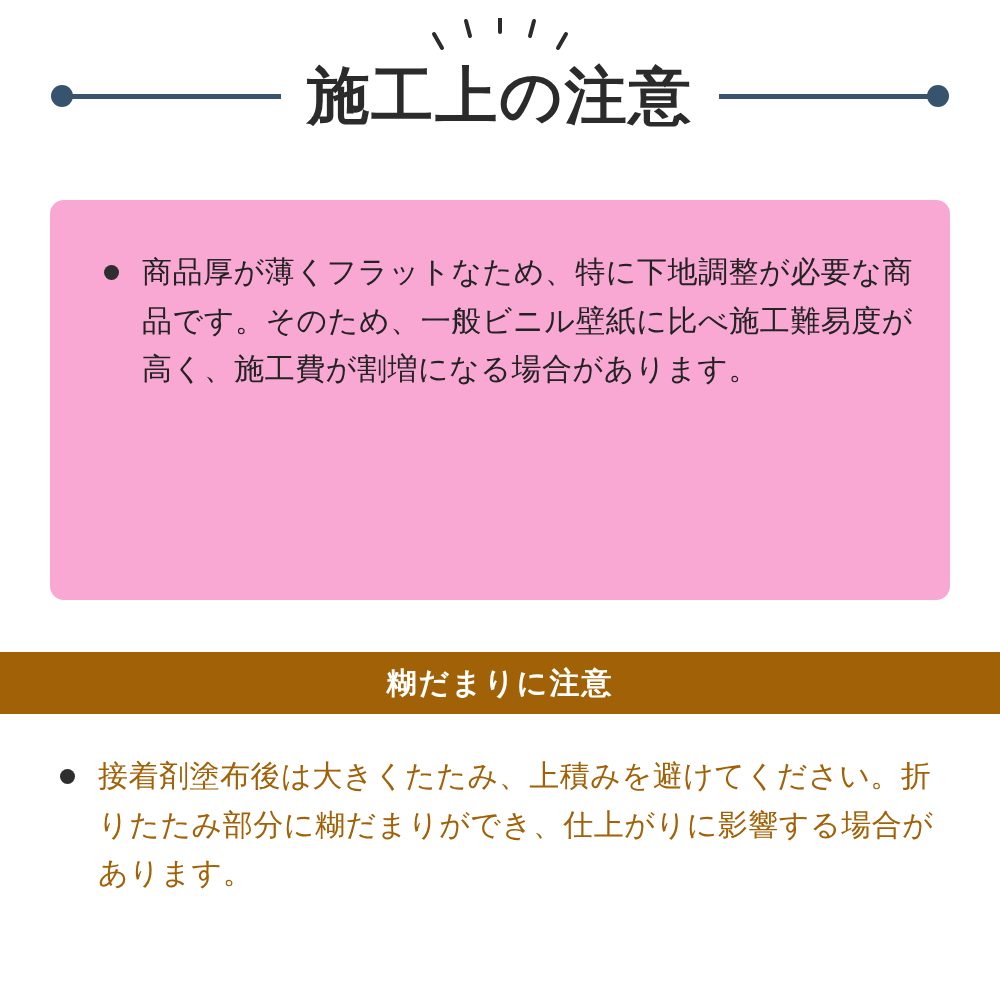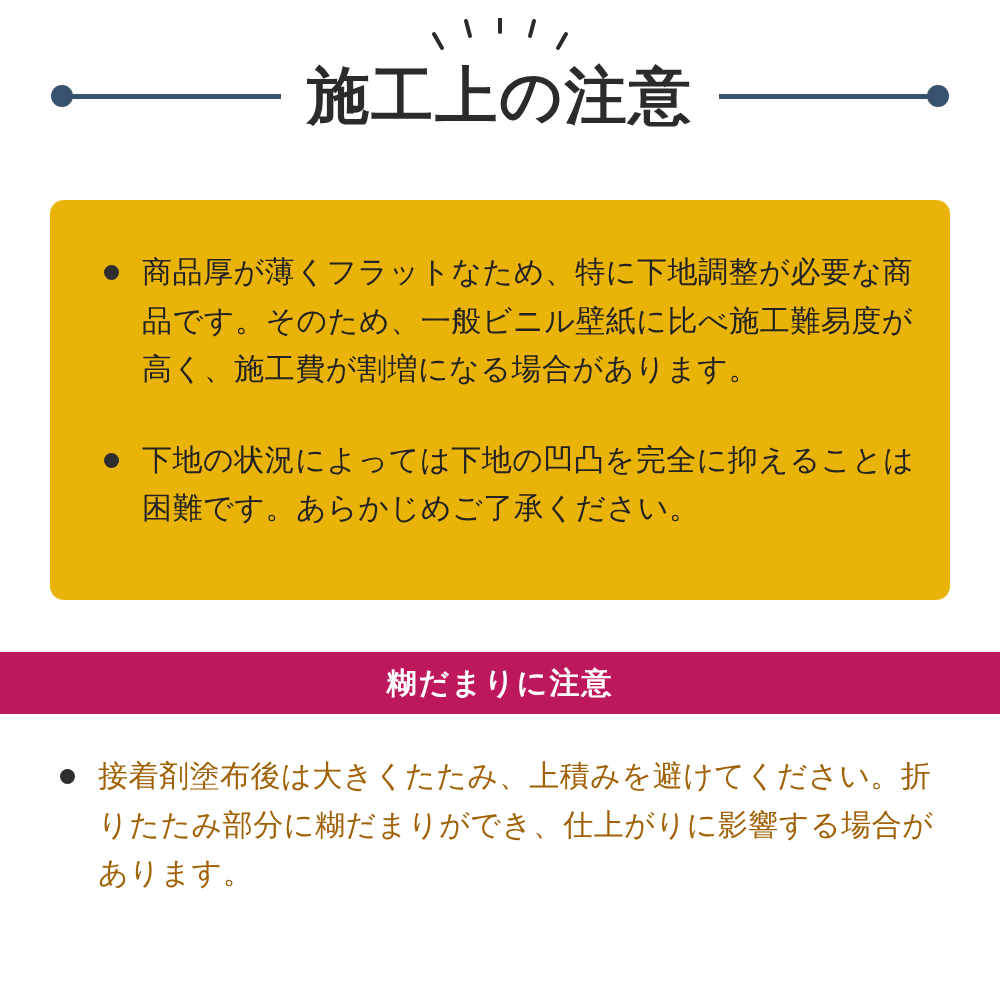--- a/index.html
+++ b/index.html
@@ -78,21 +78,21 @@
     line-height: 1.1;
   }
 
   
   .note-card {
     position: absolute;
     left: 50px;
     top: 200px;
     width: 900px;
     height: 400px;
-    background: #eab308;
+    background: #f9a8d4;
     border-radius: 14px;
     box-sizing: border-box;
     padding: 48px 20px 40px 44px;
   }
   ul.bullets {
     list-style: none;
     margin: 0;
     padding: 0;
   }
   ul.bullets > li {
@@ -116,21 +116,21 @@
     background: #2e2e2e;
   }
 
   
   .band {
     position: absolute;
     left: 0;
     top: 652px;
     width: 1000px;
     height: 62px;
-    background: #be185d;
+    background: #a16207;
     display: flex;
     align-items: center;
     justify-content: center;
   }
   .band-title {
     color: #ffffff;
     font-size: 30px;
     font-weight: bold;
     letter-spacing: 2px;
     font-family: "DejaVu Sans", "Liberation Sans", sans-serif;
@@ -179,21 +179,20 @@
       <div class="page-title">施工上の注意</div>
       <div class="rule right">
         <span class="dot"></span>
       </div>
     </div>
   </div>
 
   <div class="note-card">
     <ul class="bullets">
       <li>商品厚が薄くフラットなため、特に下地調整が必要な商品です。そのため、一般ビニル壁紙に比べ施工難易度が高く、施工費が割増になる場合があります。</li>
-      <li>下地の状況によっては下地の凹凸を完全に抑えることは困難です。あらかじめご了承ください。</li>
     </ul>
   </div>
 
   <div class="band">
     <div class="band-title">糊だまりに注意</div>
   </div>
 
   <div class="lower">
     <ul class="bullets">
       <li>接着剤塗布後は大きくたたみ、上積みを避けてください。折りたたみ部分に糊だまりができ、仕上がりに影響する場合があります。</li>

